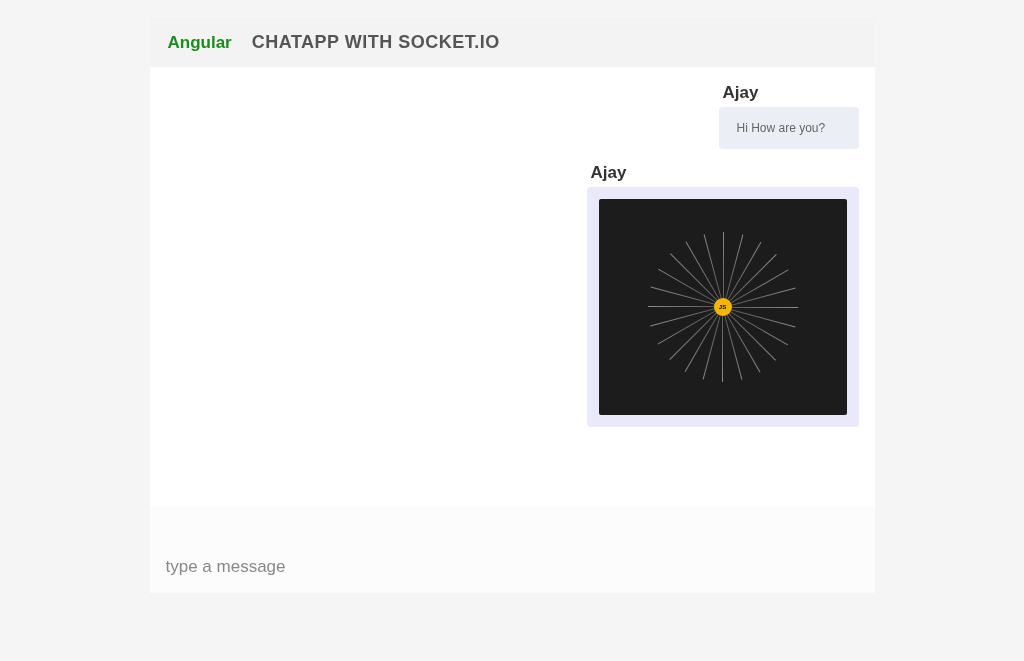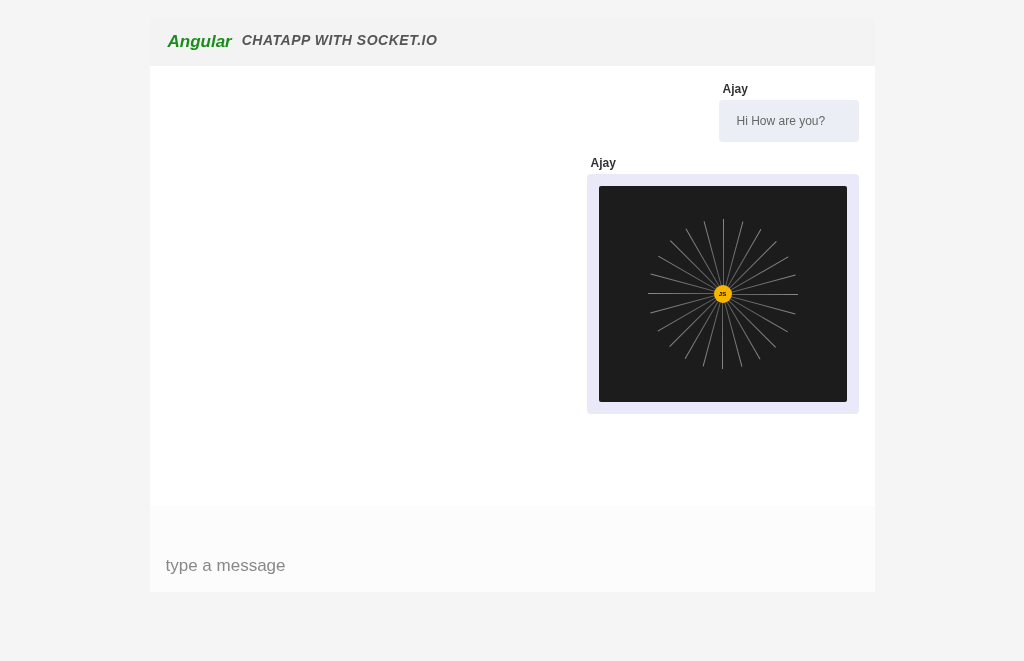--- a/index.html
+++ b/index.html
@@ -11,51 +11,50 @@
     }
     .container {
       width: 725px;
       margin: 18px auto;
       background: #fff;
     }
     .header {
       background: #f3f3f3;
       padding: 14px 18px;
       display: flex;
-      align-items: flex-start;
-      gap: 10px;
-      font-style: italic;
+      align-items: center;
+      gap: 20px;
     }
     .brand {
       color: #1c8d1c;
       font-weight: bold;
       font-size: 17px;
     }
     .title {
       color: #555;
       font-weight: bold;
-      font-size: 14px;
+      font-size: 18px;
       letter-spacing: 0.5px;
     }
     .chat-area {
       background: #fff;
       padding: 16px 16px 24px 16px;
       min-height: 440px;
       display: flex;
       flex-direction: column;
       align-items: flex-end;
       gap: 14px;
     }
     .msg-group {
       display: flex;
       flex-direction: column;
       align-items: flex-start;
     }
     .sender {
-      font-size: 12px;
+      font-size: 17px;
       font-weight: bold;
       color: #333;
       margin-bottom: 4px;
       margin-left: 4px;
     }
     .bubble-text {
       background: #ebeff5;
       color: #666;
       padding: 14px 18px;
       border-radius: 4px;

